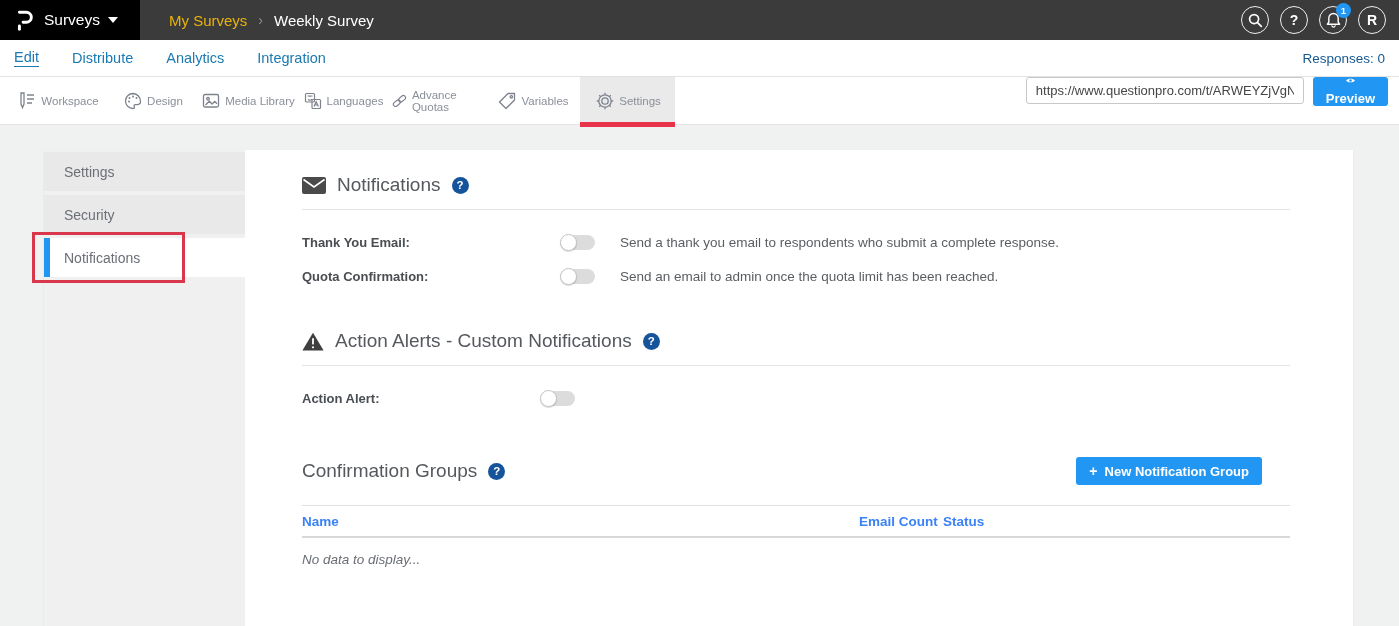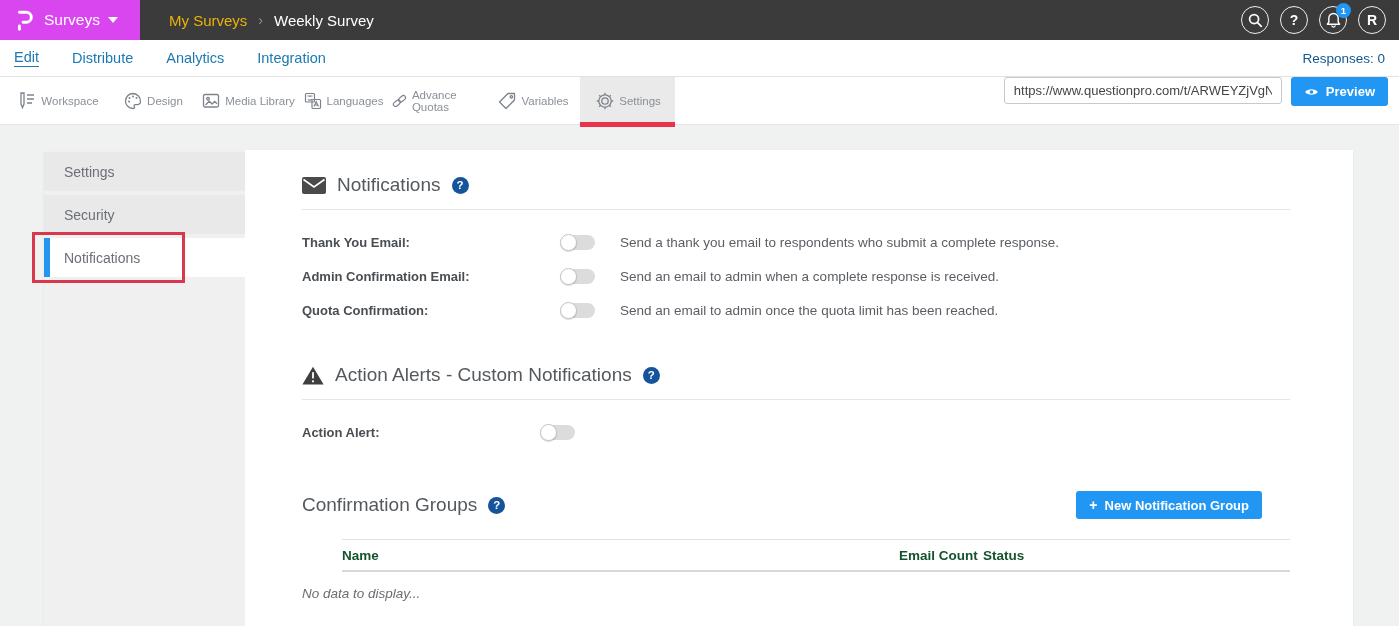--- a/index.html
+++ b/index.html
@@ -1,21 +1,21 @@
 <!DOCTYPE html>
 <html><head>
 <meta charset="utf-8">
 <style>
   * { margin:0; padding:0; box-sizing:border-box; }
   html,body { width:1399px; height:626px; overflow:hidden; }
   body { font-family:"Liberation Sans", sans-serif; background:#f0f1f1; }
 
   
   .topbar { height:40px; background:#3b3b3b; display:flex; align-items:center; }
-  .logo-box { width:140px; height:40px; background:#d946ef; display:flex; align-items:center; padding-left:13px; cursor:pointer; }
+  .logo-box { width:140px; height:40px; background:#000000; display:flex; align-items:center; padding-left:13px; cursor:pointer; }
   .logo-box svg.logo { margin-right:9px; }
   .product-label { color:#fff; font-size:15.5px; }
   .caret { margin-left:8px; }
   .breadcrumb { display:flex; align-items:center; margin-left:29px; font-size:15px; }
   .crumb-parent { color:#eab308; text-decoration:none; cursor:pointer; }
   .crumb-sep { color:#8f8f8f; margin:0 11px; font-size:14px; }
   .crumb-current { color:#fff; }
   .topbar-actions { margin-left:auto; display:flex; align-items:center; gap:11px; padding-right:13px; }
   .circle-btn { position:relative; width:28px; height:28px; border-radius:50%; border:1.5px solid #efefef; background:transparent; color:#fff; display:flex; align-items:center; justify-content:center; cursor:pointer; font-size:14px; font-weight:bold; font-family:"Liberation Sans", sans-serif; }
   .badge { position:absolute; top:-4px; right:-5px; min-width:15px; height:15px; border-radius:8px; background:#2196f3; color:#fff; font-size:9.5px; font-weight:bold; display:flex; align-items:center; justify-content:center; padding:0 3px; }
@@ -27,21 +27,21 @@
   .responses { margin-left:auto; padding-right:14px; color:#14588f; font-size:13.5px; }
 
   
   .toolbar { height:48px; background:#fff; display:flex; align-items:stretch; padding-left:10px; border-bottom:1px solid #e5e5e5; }
   .tool-item { position:relative; width:95px; display:flex; flex-direction:row; align-items:center; justify-content:center; gap:3px; cursor:pointer; }
   .tool-item .tlabel { font-size:11.5px; color:#8a8f99; }
   .tool-item.active { background:#eaeaea; }
   .red-underline { position:absolute; left:0; right:0; bottom:-3px; height:5px; background:#e8334a; }
   .tool-right { margin-left:auto; display:flex; align-items:flex-start; padding-right:11px; }
   .url-input { width:278px; height:27px; border:1px solid #c9c9c9; border-radius:3px; padding:0 9px; font-size:13px; color:#454545; font-family:"Liberation Sans", sans-serif; }
-  .preview-btn { margin-left:9px; height:29px; padding:0 13px; background:#2196f3; border:none; border-radius:3px; color:#fff; font-weight:bold; font-size:13px; display:flex; align-items:center; gap:7px; cursor:pointer; font-family:"Liberation Sans", sans-serif; }
+  .preview-btn { margin-left:9px; height:29px; padding:0 13px; background:#2196f3; border:none; border-radius:3px; color:#fff; font-weight:bold; font-size:13px; display:flex; align-items:center; gap:7px; cursor:pointer; font-family:"Liberation Sans", sans-serif;flex-direction:column; }
 
   
   .workarea { padding:25px 0 0 44px; }
   .panel { position:relative; width:1309px; height:476px; background:#fff; box-shadow:0 1px 2px rgba(0,0,0,.08); display:flex; }
   .side { width:201px; background:#f0f0f0; padding-top:2px; flex-shrink:0; }
   .side-item { height:39px; margin-bottom:4px; background:#e9e9e9; display:flex; align-items:center; padding-left:20px; font-size:14px; color:#6b6f76; cursor:pointer; }
   .side-item.active { background:#fff; border-left:6px solid #2196f3; padding-left:14px; }
   .annotation-box { position:absolute; left:-12px; top:82px; width:153px; height:51px; border:3px solid #d8374c; pointer-events:none; z-index:5; }
 
   .content { flex:1; padding:0 63px 0 57px; }
@@ -58,21 +58,21 @@
   .toggle { margin-left:13px; position:relative; width:34px; height:15px; border-radius:8px; background:#dcdcdc; cursor:pointer; flex-shrink:0; }
   .toggle .knob { position:absolute; left:-1px; top:-1px; width:17px; height:17px; border-radius:50%; background:#fff; border:1px solid #c3c3c3; box-shadow:0 1px 1px rgba(0,0,0,.15); }
   .trow .desc { margin-left:25px; font-size:13.5px; color:#5a5e63; }
 
   .sec-alerts { margin-top:37px; }
   .sec-groups { margin-top:42px; display:flex; align-items:center; }
   .new-group-btn { margin-left:auto; margin-right:28px; height:28px; padding:0 13px; background:#2196f3; border:none; border-radius:3px; color:#fff; font-weight:bold; font-size:13px; display:flex; align-items:center; gap:7px; cursor:pointer; font-family:"Liberation Sans", sans-serif; }
   .plus { font-size:14px; font-weight:bold; }
 
   .gtable { margin-top:20px; }
-  .gt-head { display:flex; align-items:center; height:33px; border-top:1px solid #e0e0e0; border-bottom:2px solid #d8d8d8; font-weight:bold; font-size:13.5px; color:#14532d;margin-left:40px; }
+  .gt-head { display:flex; align-items:center; height:33px; border-top:1px solid #e0e0e0; border-bottom:2px solid #d8d8d8; font-weight:bold; font-size:13.5px; color:#3b82f6; }
   .col-name { width:549px; }
   .col-email { width:92px;padding-left:8px; }
   .col-status { flex:1; }
   .empty-text { margin-top:14px; font-size:13.5px; font-style:italic; color:#6a6e73; }
 
   svg { display:block; }
 </style>
 </head>
 <body>
 
@@ -232,27 +232,20 @@
           <span class="help-dot">?</span>
         </div>
         <div class="rule"></div>
         <div class="trows">
           <div class="trow">
             <span class="lab">Thank You Email:</span>
             <span class="toggle">
                 <span class="knob"></span>
               </span>
             <span class="desc">Send a thank you email to respondents who submit a complete response.</span>
-          </div>
-          <div class="trow">
-            <span class="lab">Admin Confirmation Email:</span>
-            <span class="toggle">
-                <span class="knob"></span>
-              </span>
-            <span class="desc">Send an email to admin when a complete response is received.</span>
           </div>
           <div class="trow">
             <span class="lab">Quota Confirmation:</span>
             <span class="toggle">
                 <span class="knob"></span>
               </span>
             <span class="desc">Send an email to admin once the quota limit has been reached.</span>
           </div>
         </div>
       </section>

